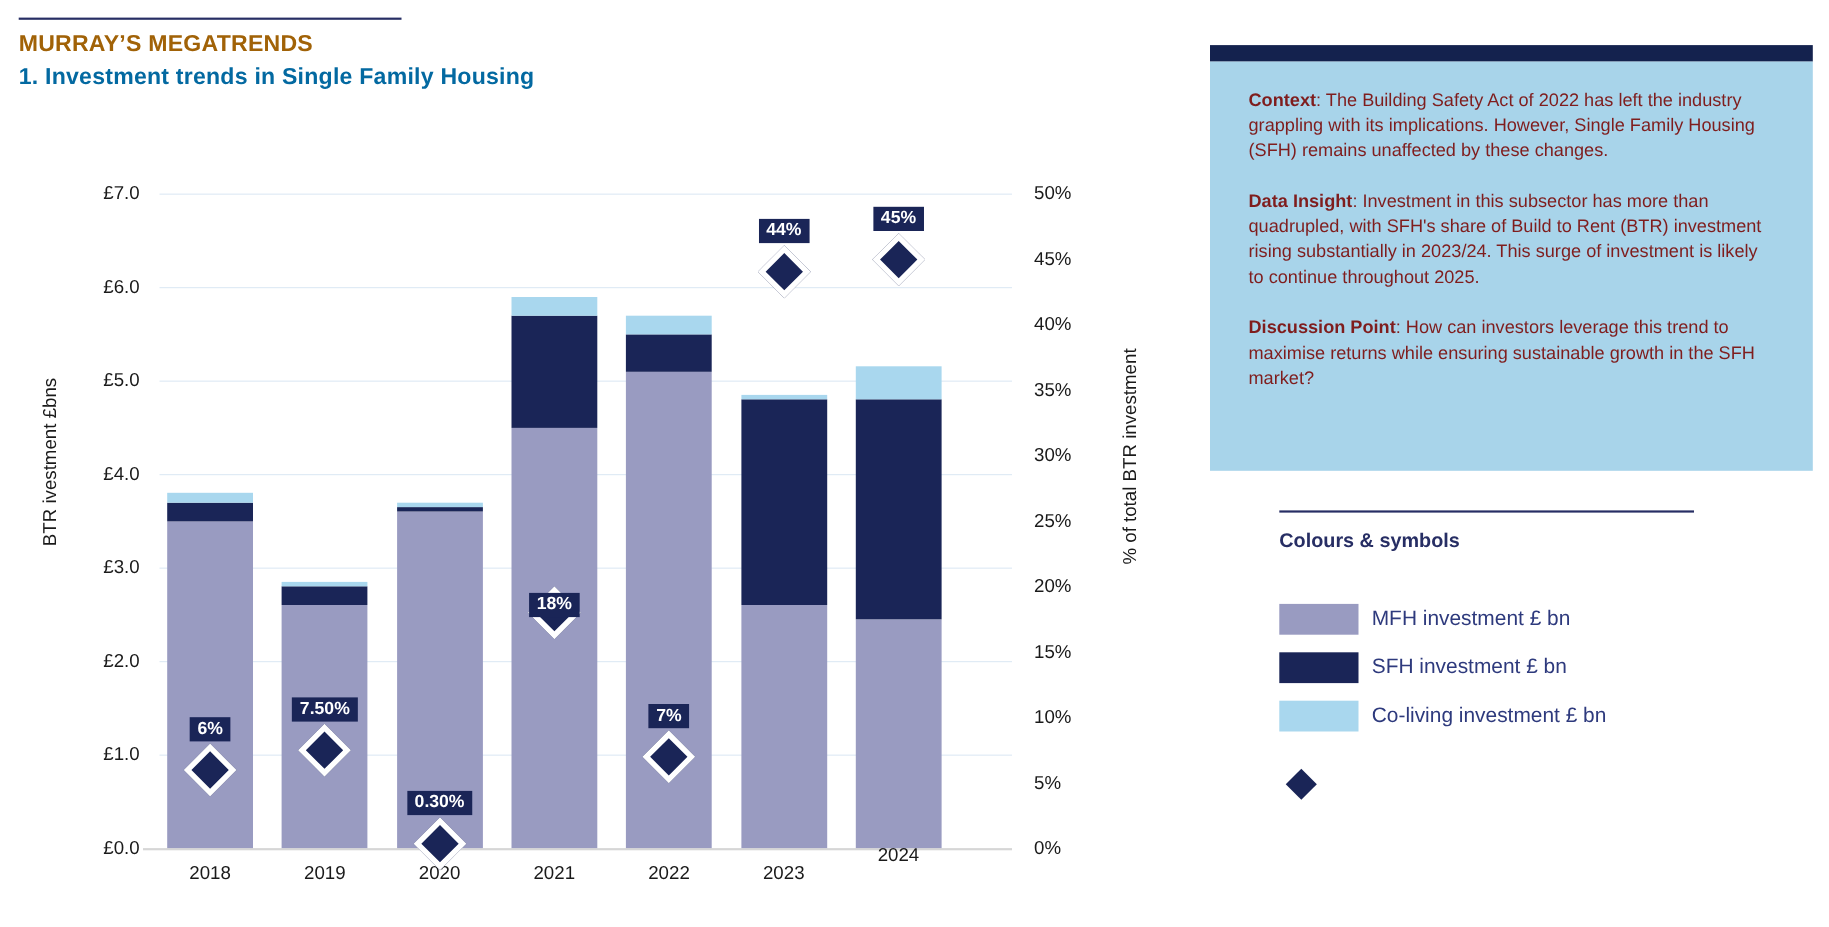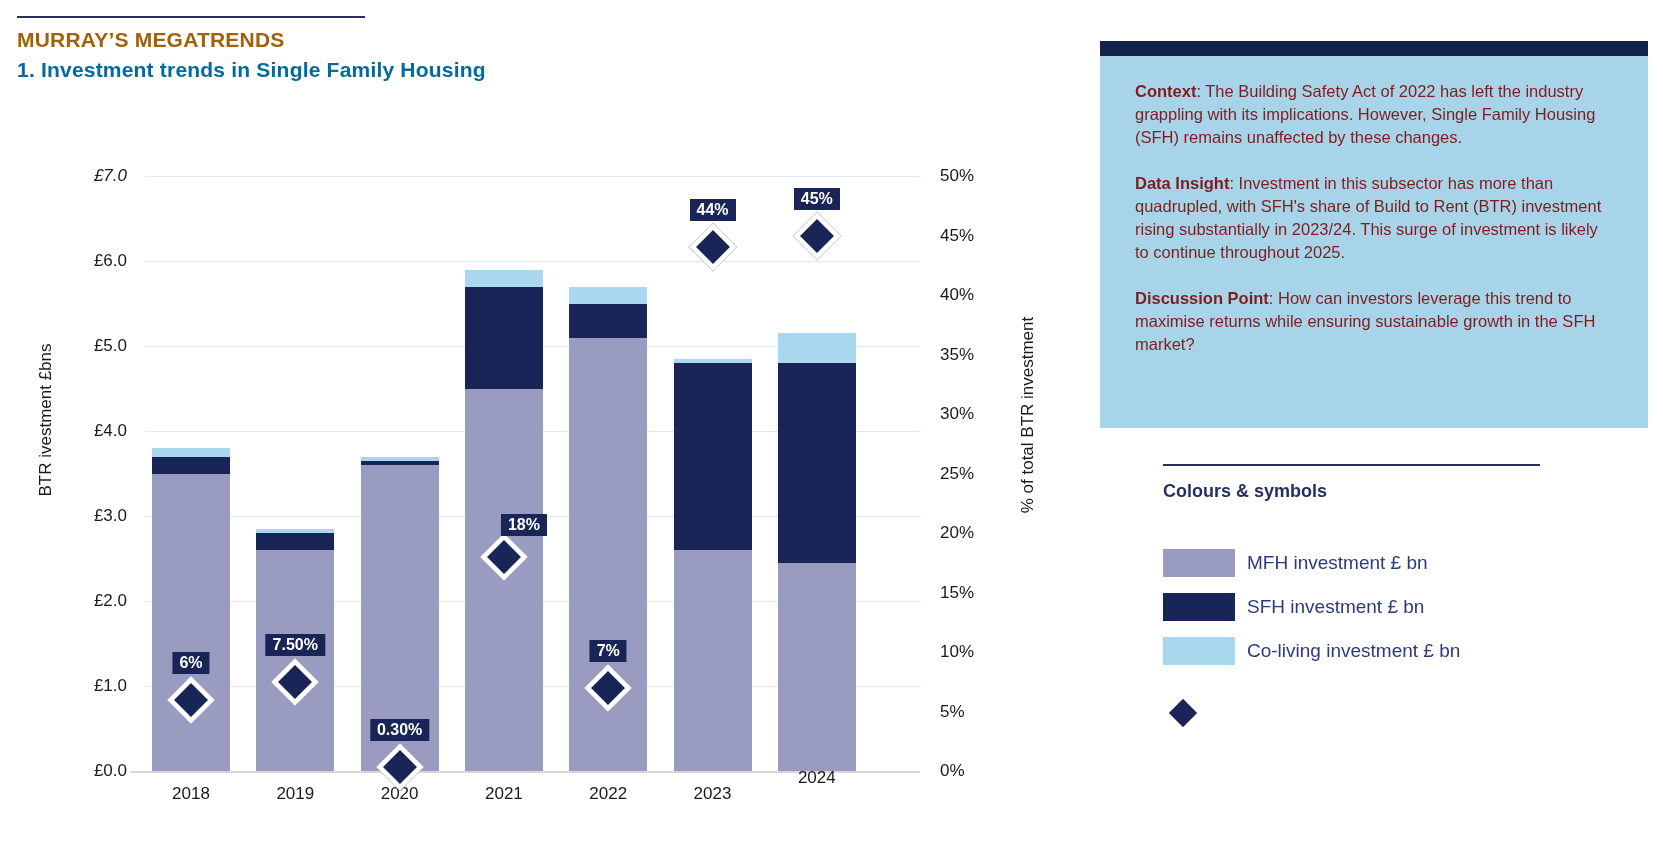--- a/index.html
+++ b/index.html
@@ -75,21 +75,21 @@
     <div class="gridline" style="left: 145px; top: 261px; width: 775px;"></div>
     <div class="gridline" style="left: 145px; top: 176px; width: 775px;"></div>
     <div class="baseline" style="left: 130px; top: 771px; width: 790px;"></div>
     <div class="ytick left" style="left: 67px; top: 771px;">£0.0</div>
     <div class="ytick left" style="left: 67px; top: 686px;">£1.0</div>
     <div class="ytick left" style="left: 67px; top: 601px;">£2.0</div>
     <div class="ytick left" style="left: 67px; top: 516px;">£3.0</div>
     <div class="ytick left" style="left: 67px; top: 431px;">£4.0</div>
     <div class="ytick left" style="left: 67px; top: 346px;">£5.0</div>
     <div class="ytick left" style="left: 67px; top: 261px;">£6.0</div>
-    <div class="ytick left" style="left: 67px; top: 176px; font-style: italic;">£7.0</div>
+    <div class="ytick left" style="left: 67px; top: 176px;">£7.0</div>
     <div class="ytick" style="left: 940px; top: 771px;">0%</div>
     <div class="ytick" style="left: 940px; top: 711.5px;">5%</div>
     <div class="ytick" style="left: 940px; top: 652px;">10%</div>
     <div class="ytick" style="left: 940px; top: 592.5px;">15%</div>
     <div class="ytick" style="left: 940px; top: 533px;">20%</div>
     <div class="ytick" style="left: 940px; top: 473.5px;">25%</div>
     <div class="ytick" style="left: 940px; top: 414px;">30%</div>
     <div class="ytick" style="left: 940px; top: 354.5px;">35%</div>
     <div class="ytick" style="left: 940px; top: 295px;">40%</div>
     <div class="ytick" style="left: 940px; top: 235.5px;">45%</div>
@@ -124,21 +124,21 @@
     <div class="bar-seg" style="left: 777.8px; top: 363px; width: 78px; height: 199.75px; background: rgb(26, 37, 87);"></div>
     <div class="bar-seg" style="left: 777.8px; top: 333.25px; width: 78px; height: 29.75px; background: rgb(169, 215, 238);"></div>
     <div class="xtick" style="left: 816.8px; top: 768px;">2024</div>
     <div class="diamond" style="left: 191px; top: 699.6px; background: rgb(26, 37, 87);"></div>
     <div class="marker-label" style="left: 191px; top: 673.6px;">6%</div>
     <div class="diamond" style="left: 295.3px; top: 681.75px; background: rgb(26, 37, 87);"></div>
     <div class="marker-label" style="left: 295.3px; top: 655.75px;">7.50%</div>
     <div class="diamond" style="left: 399.6px; top: 767.43px; background: rgb(26, 37, 87);"></div>
     <div class="marker-label" style="left: 399.6px; top: 741.43px;">0.30%</div>
     <div class="diamond" style="left: 503.9px; top: 556.8px; background: rgb(26, 37, 87);"></div>
-    <div class="marker-label" style="left: 503.9px; top: 536px; margin-left: 20px;">18%</div>
+    <div class="marker-label" style="left: 503.9px; top: 561px;">18%</div>
     <div class="diamond" style="left: 608.2px; top: 687.7px; background: rgb(26, 37, 87);"></div>
     <div class="marker-label" style="left: 608.2px; top: 661.7px;">7%</div>
     <div class="diamond" style="left: 712.5px; top: 247.4px; background: rgb(26, 37, 87);"></div>
     <div class="marker-label" style="left: 712.5px; top: 221.4px;">44%</div>
     <div class="diamond" style="left: 816.8px; top: 235.5px; background: rgb(26, 37, 87);"></div>
     <div class="marker-label" style="left: 816.8px; top: 209.5px;">45%</div>
     <div class="legend-chip" style="top: 549px; background: rgb(153, 155, 193);"></div>
     <div class="legend-label" style="top: 563px;">MFH investment £ bn</div>
     <div class="legend-chip" style="top: 593px; background: rgb(26, 37, 87);"></div>
     <div class="legend-label" style="top: 607px;">SFH investment £ bn</div>

